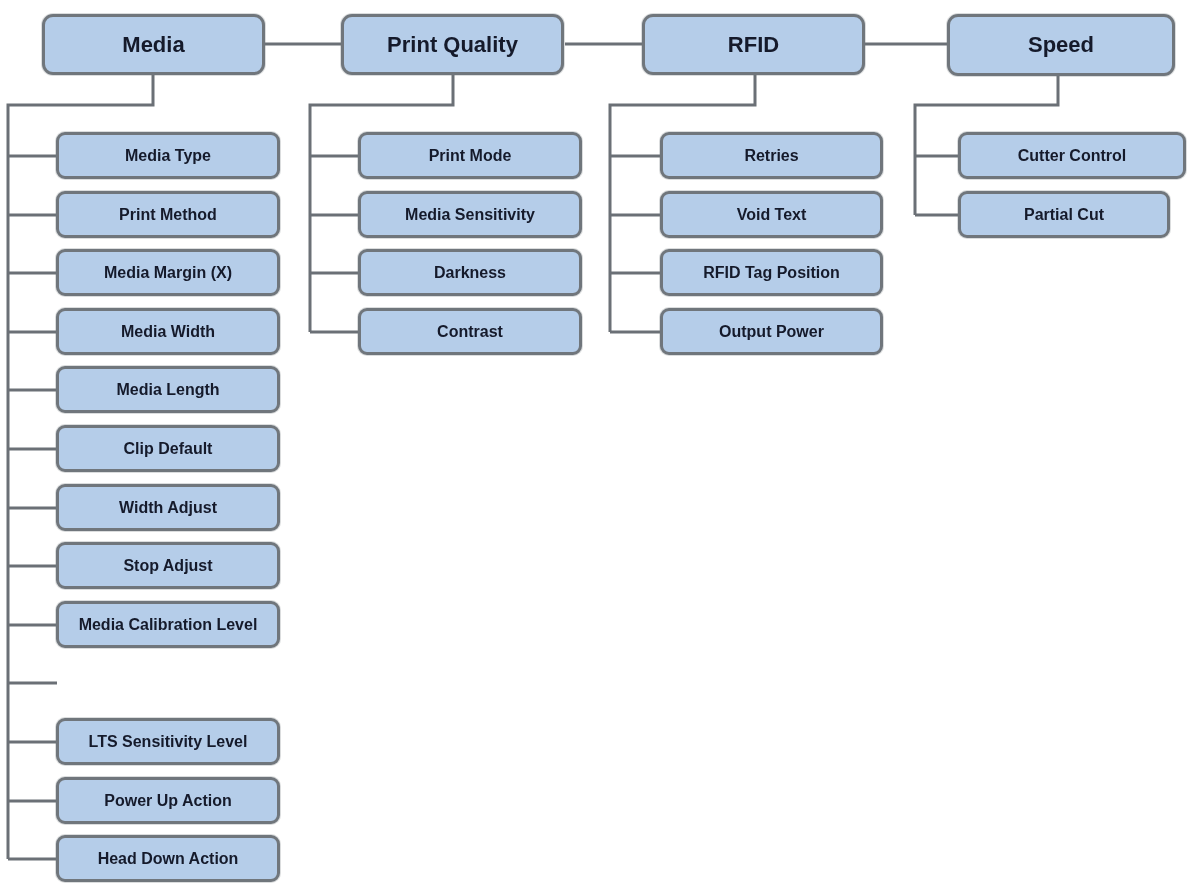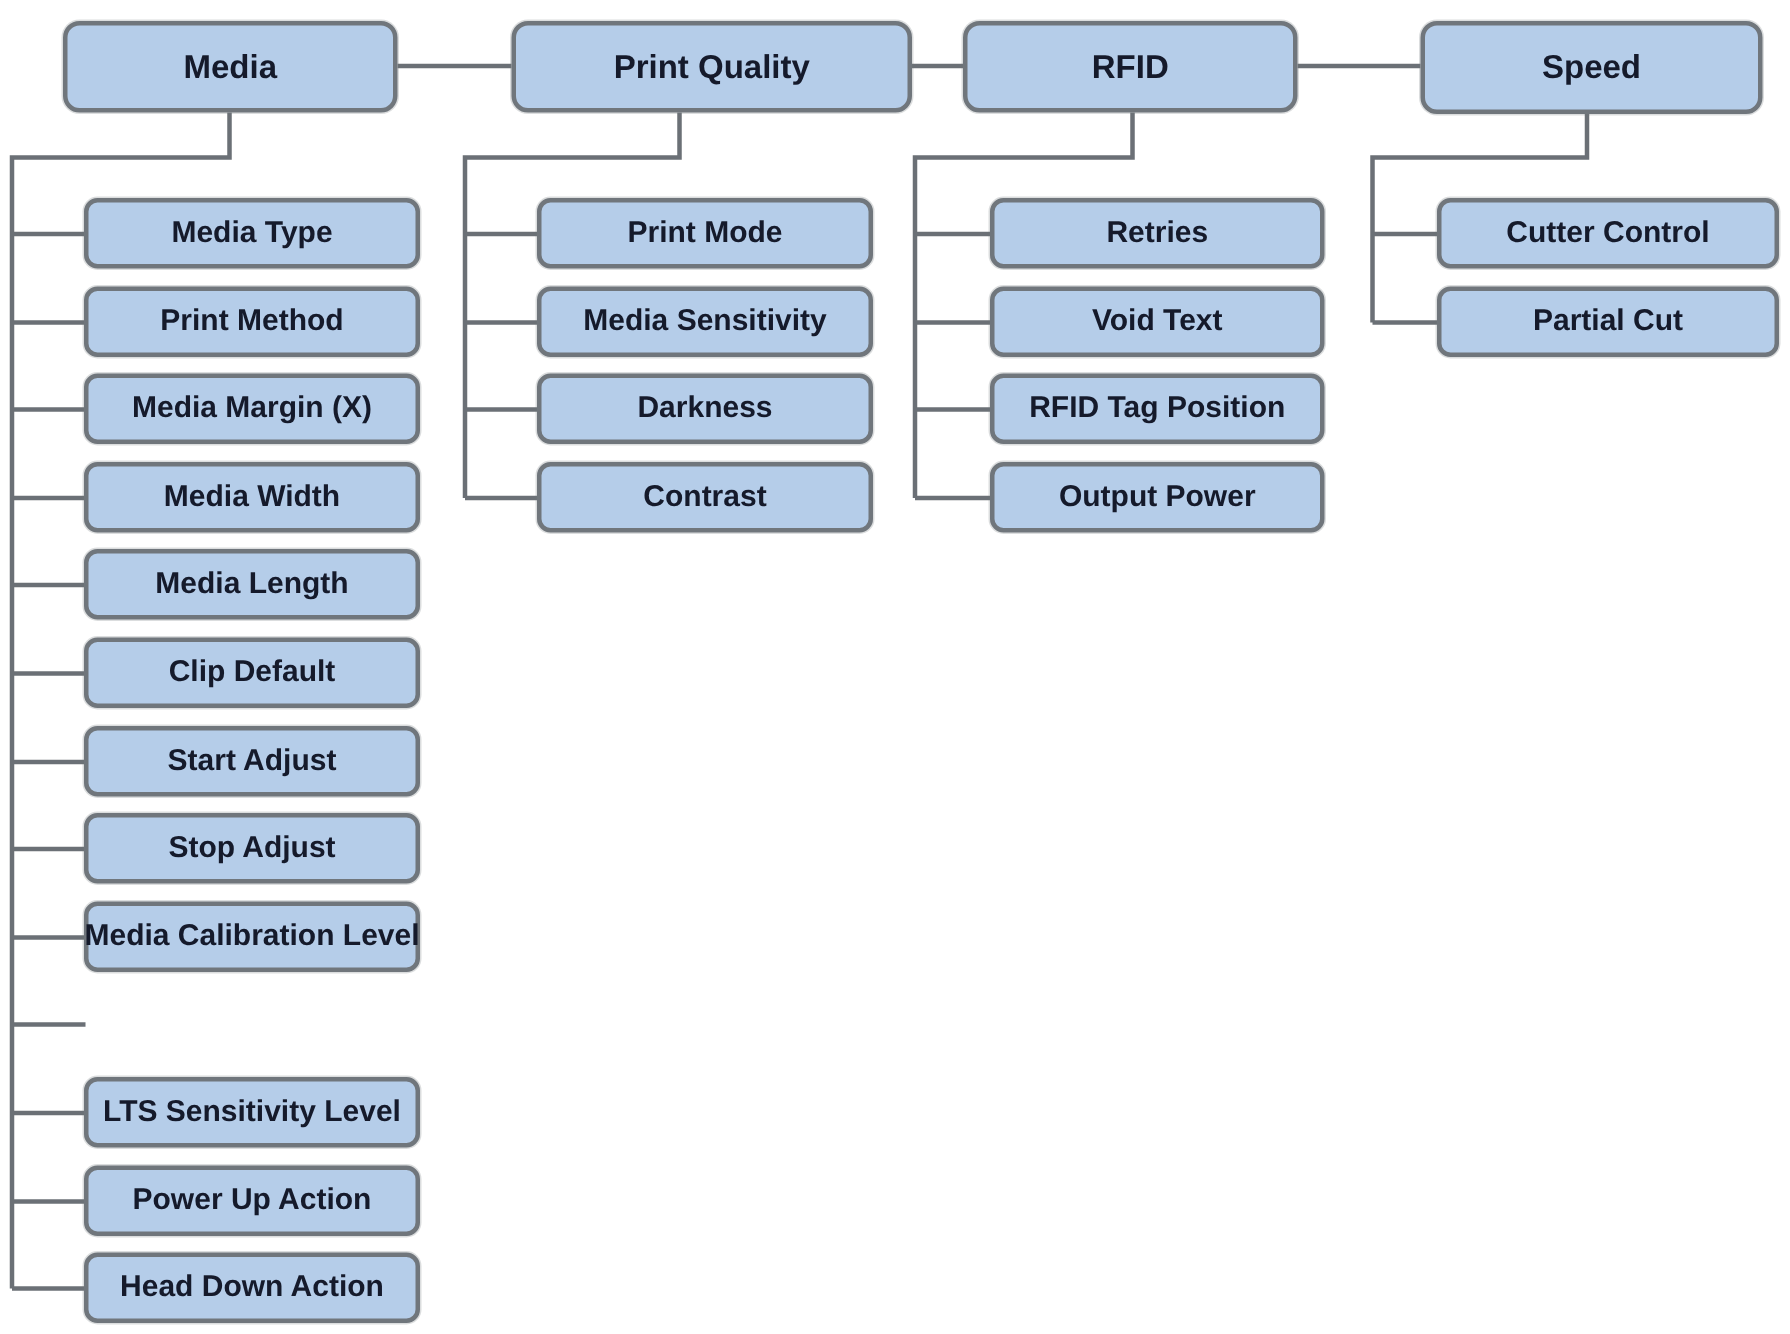--- a/index.html
+++ b/index.html
@@ -30,21 +30,21 @@
     align-items: center;
     justify-content: center;
     text-align: center;
     color: #151a2b;
     font-weight: bold;
     box-sizing: border-box;
     white-space: nowrap;
     box-shadow: 0 0 0 1px rgba(110,118,124,0.25);
   }
   .node.top { font-size: 22px; border-radius: 11px; }
-  .node.child { font-size: 20px; border-radius: 9px; }
+  .node.child { font-size: 16px; border-radius: 9px; }
 </style>
 </head>
 <body>
 
 <div class="canvas">
 
   <svg class="wires" viewBox="0 0 1193 889" xmlns="http://www.w3.org/2000/svg">
 
     <line x1="265" y1="44" x2="341" y2="44"></line>
     <line x1="565" y1="44" x2="642" y2="44"></line>
@@ -76,43 +76,43 @@
     <line x1="610" y1="215" x2="661" y2="215"></line>
     <line x1="610" y1="273" x2="661" y2="273"></line>
     <line x1="610" y1="332" x2="661" y2="332"></line>
 
     <polyline points="1058,76 1058,105 915,105 915,215"></polyline>
     <line x1="915" y1="156" x2="959" y2="156"></line>
     <line x1="915" y1="215" x2="959" y2="215"></line>
   </svg>
 
   <div class="node top" style="left:42px;top:14px;width:223px;height:61px">Media</div>
-  <div class="node top" style="left:341px;top:14px;width:267px;height:61px">Print Quality</div>
+  <div class="node top" style="left:341px;top:14px;width:223px;height:61px">Print Quality</div>
   <div class="node top" style="left:642px;top:14px;width:223px;height:61px">RFID</div>
   <div class="node top" style="left:947px;top:14px;width:228px;height:62px">Speed</div>
 
   <div class="node child" style="left:56px;top:132px;width:224px;height:47px">Media Type</div>
   <div class="node child" style="left:56px;top:249px;width:224px;height:47px">Media Margin (X)</div>
   <div class="node child" style="left:56px;top:191px;width:224px;height:47px">Print Method</div>
   <div class="node child" style="left:56px;top:308px;width:224px;height:47px">Media Width</div>
   <div class="node child" style="left:56px;top:366px;width:224px;height:47px">Media Length</div>
   <div class="node child" style="left:56px;top:425px;width:224px;height:47px">Clip Default</div>
-  <div class="node child" style="left:56px;top:484px;width:224px;height:47px">Start Adjust</div>
+  <div class="node child" style="left:56px;top:484px;width:224px;height:47px">Width Adjust</div>
   <div class="node child" style="left:56px;top:542px;width:224px;height:47px">Stop Adjust</div>
   <div class="node child" style="left:56px;top:601px;width:224px;height:47px">Media Calibration Level</div>
   <div class="node child" style="left:56px;top:718px;width:224px;height:47px">LTS Sensitivity Level</div>
   <div class="node child" style="left:56px;top:777px;width:224px;height:47px">Power Up Action</div>
   <div class="node child" style="left:56px;top:835px;width:224px;height:47px">Head Down Action</div>
 
   <div class="node child" style="left:358px;top:132px;width:224px;height:47px">Print Mode</div>
   <div class="node child" style="left:358px;top:249px;width:224px;height:47px">Darkness</div>
   <div class="node child" style="left:358px;top:191px;width:224px;height:47px">Media Sensitivity</div>
   <div class="node child" style="left:358px;top:308px;width:224px;height:47px">Contrast</div>
 
   <div class="node child" style="left:660px;top:132px;width:223px;height:47px">Retries</div>
   <div class="node child" style="left:660px;top:191px;width:223px;height:47px">Void Text</div>
   <div class="node child" style="left:660px;top:249px;width:223px;height:47px">RFID Tag Position</div>
   <div class="node child" style="left:660px;top:308px;width:223px;height:47px">Output Power</div>
 
   <div class="node child" style="left:958px;top:132px;width:228px;height:47px">Cutter Control</div>
-  <div class="node child" style="left:958px;top:191px;width:228px;height:47px">Partial Cut</div>
+  <div class="node child" style="left:958px;top:191px;width:212px;height:47px">Partial Cut</div>
 
 </div>
 
 </body></html>

